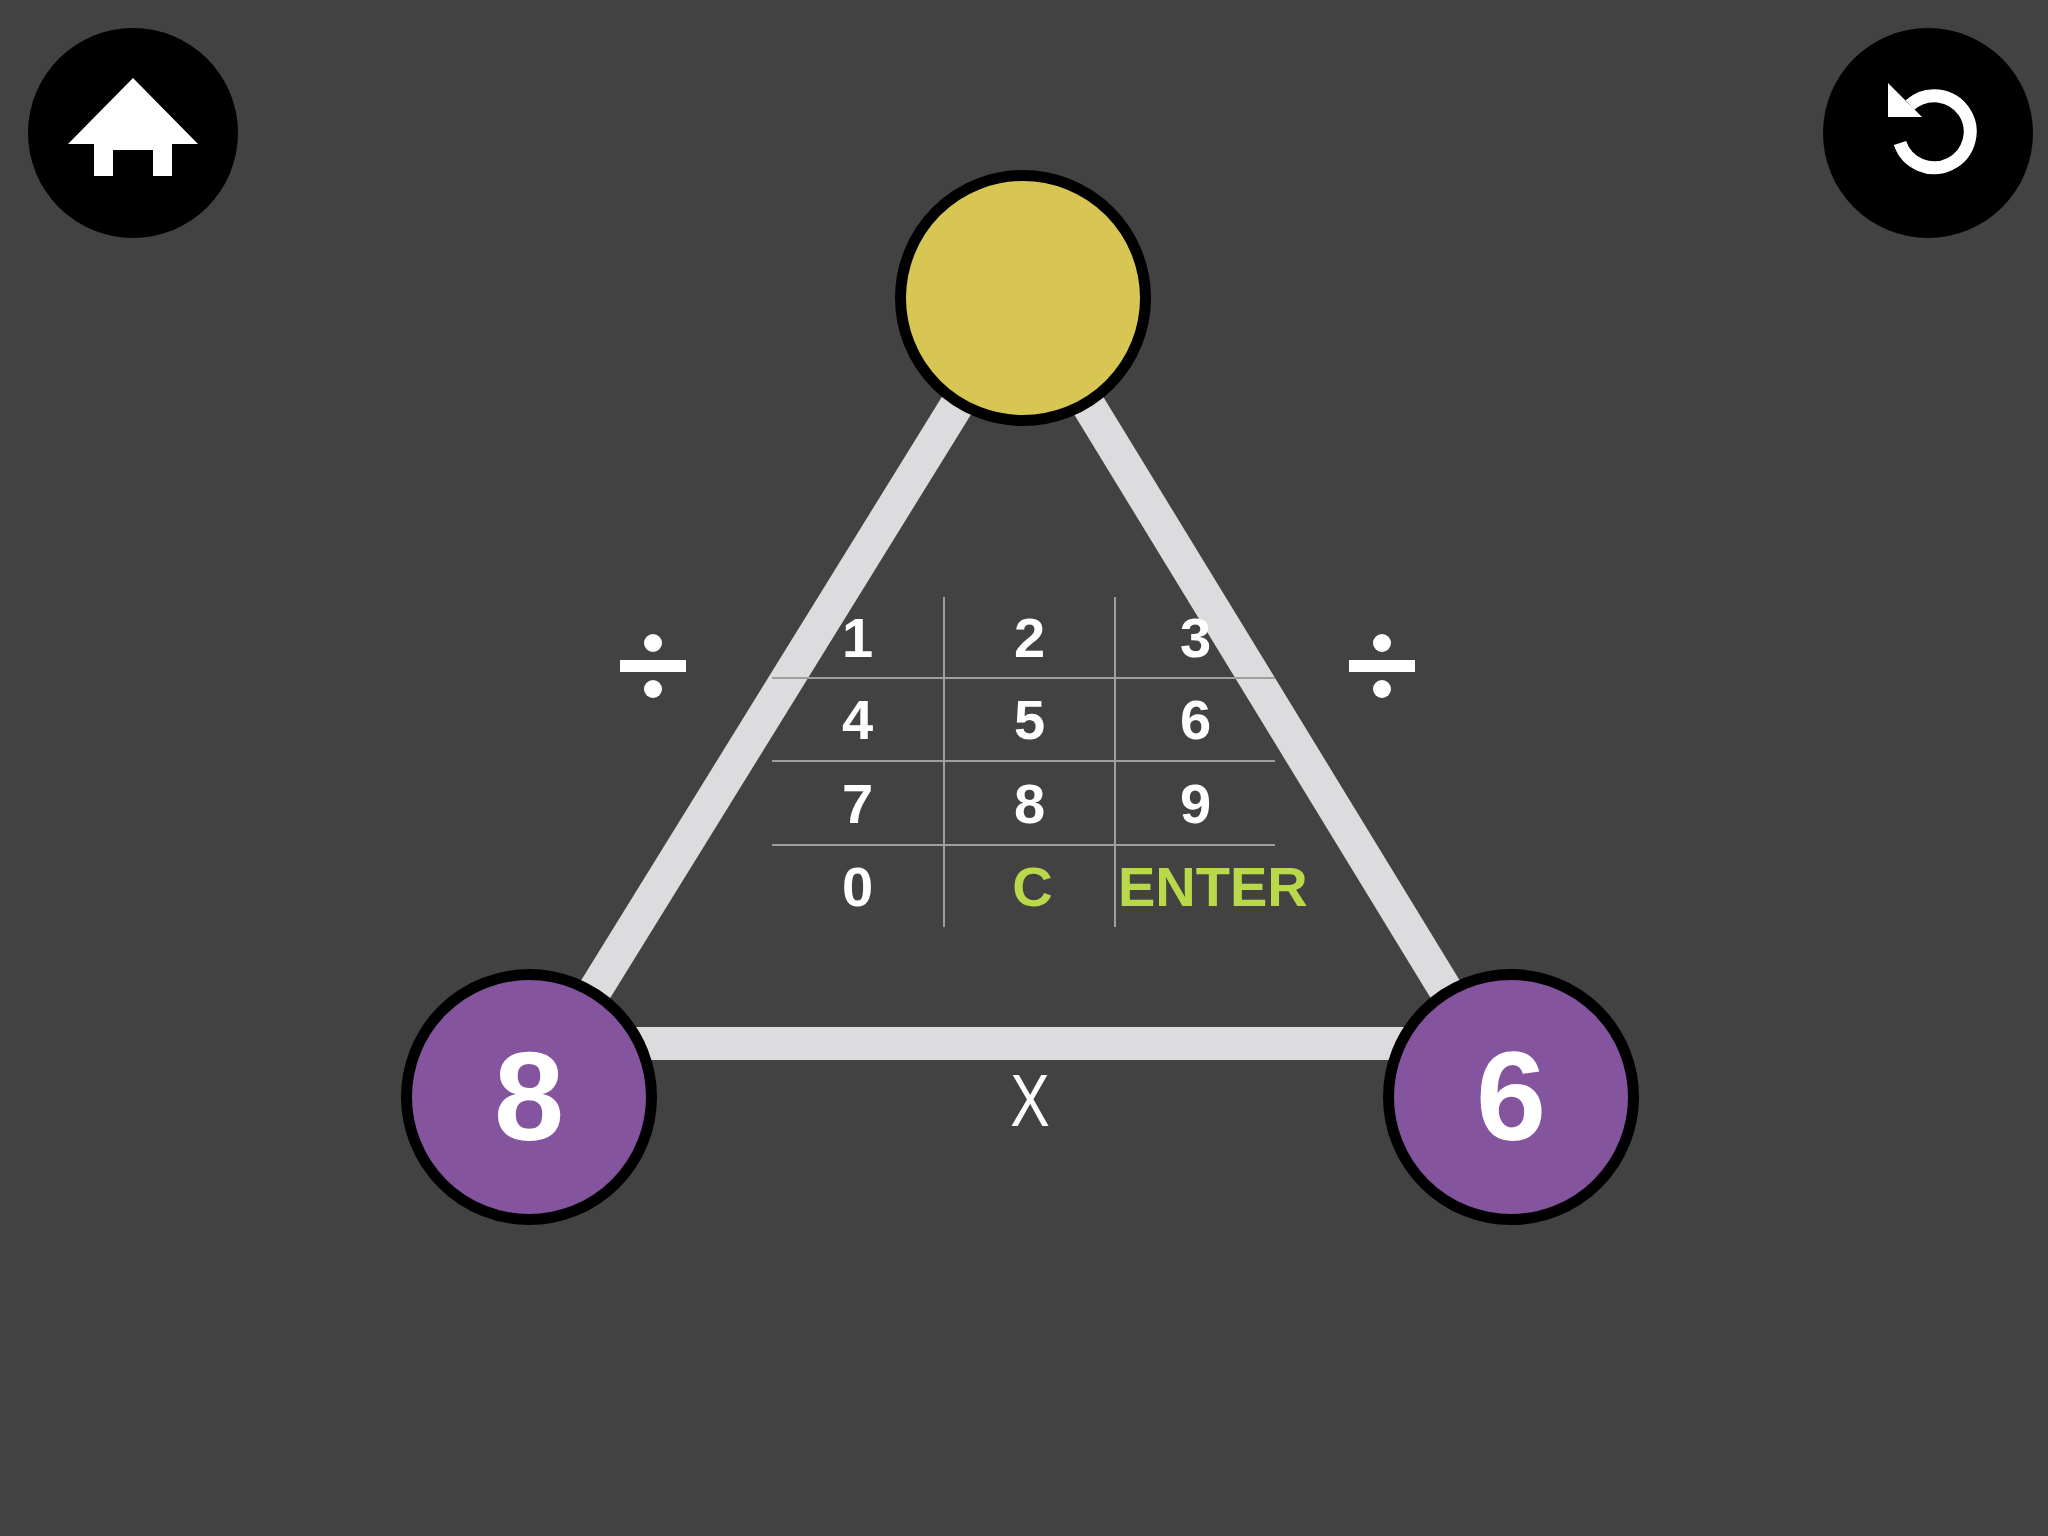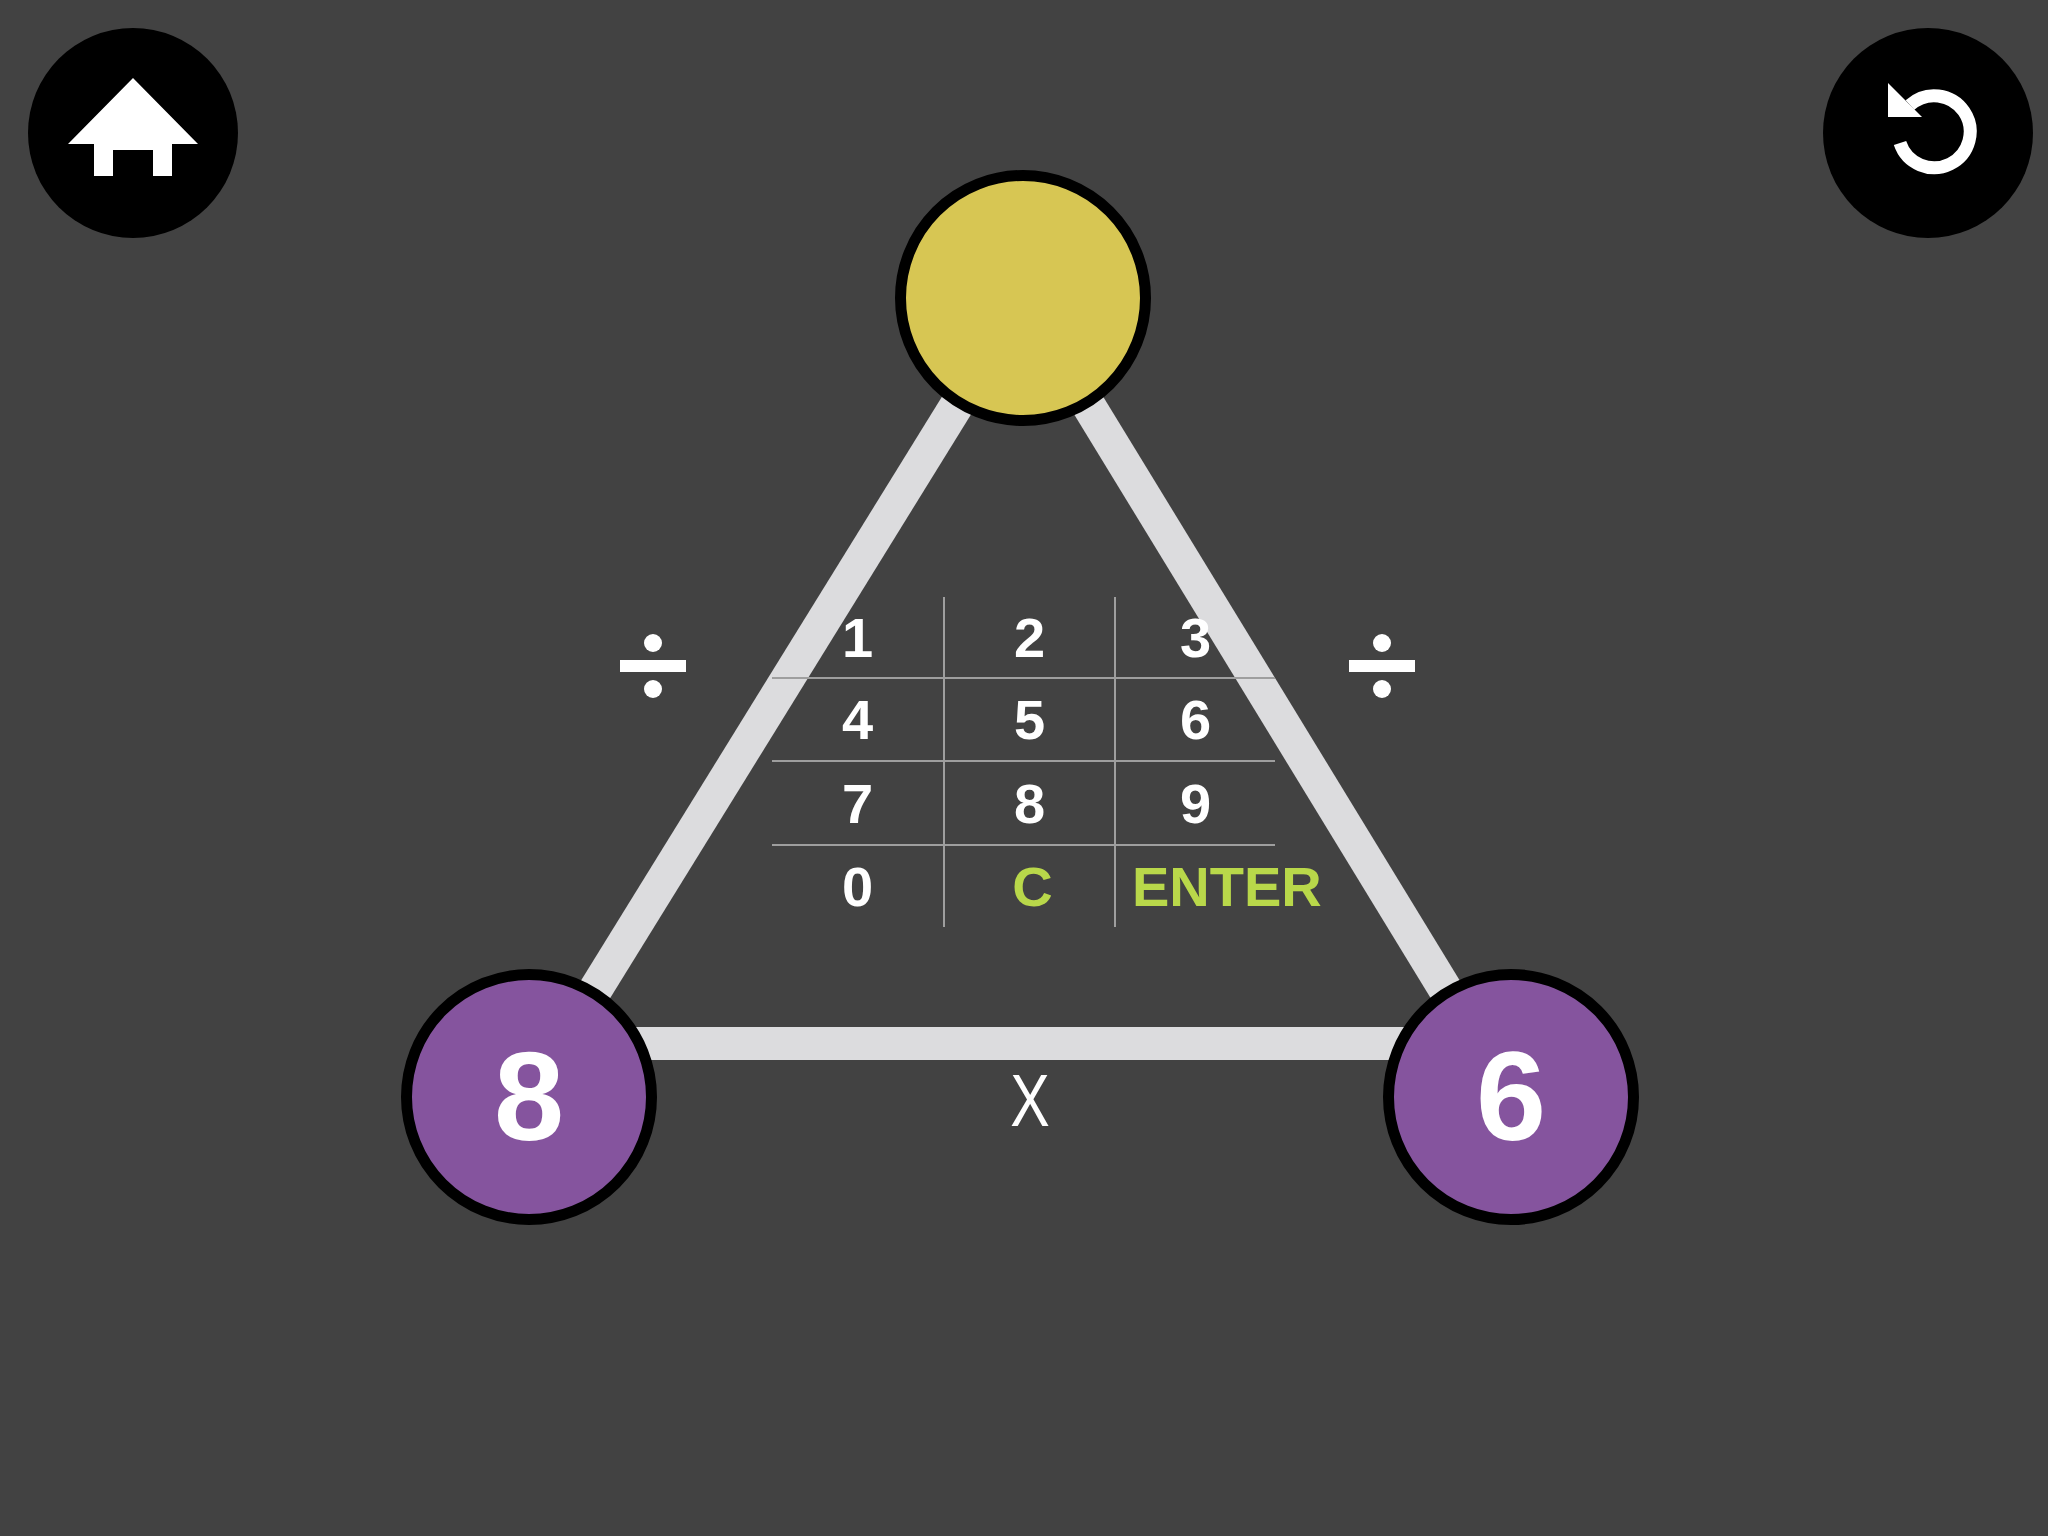--- a/index.html
+++ b/index.html
@@ -98,14 +98,14 @@
   <div class="key" style="left:0; top:82px; width:171px; height:81px;">4</div>
   <div class="key" style="left:173px; top:82px; width:169px; height:81px;">5</div>
   <div class="key" style="left:344px; top:82px; width:159px; height:81px;">6</div>
 
   <div class="key" style="left:0; top:165px; width:171px; height:82px;">7</div>
   <div class="key" style="left:173px; top:165px; width:169px; height:82px;">8</div>
   <div class="key" style="left:344px; top:165px; width:159px; height:82px;">9</div>
 
   <div class="key" style="left:0; top:249px; width:171px; height:81px;">0</div>
   <div class="key green" style="left:173px; top:249px; width:175px; height:81px;">C</div>
-  <div class="key green" style="left:344px; top:249px; width:200px; height:81px; justify-content:flex-start; padding-left:16px;">ENTER</div>
+  <div class="key green" style="left:344px; top:249px; width:200px; height:81px; justify-content:flex-start; padding-left:2px;">ENTER</div>
 </div>
 
 </body></html>

